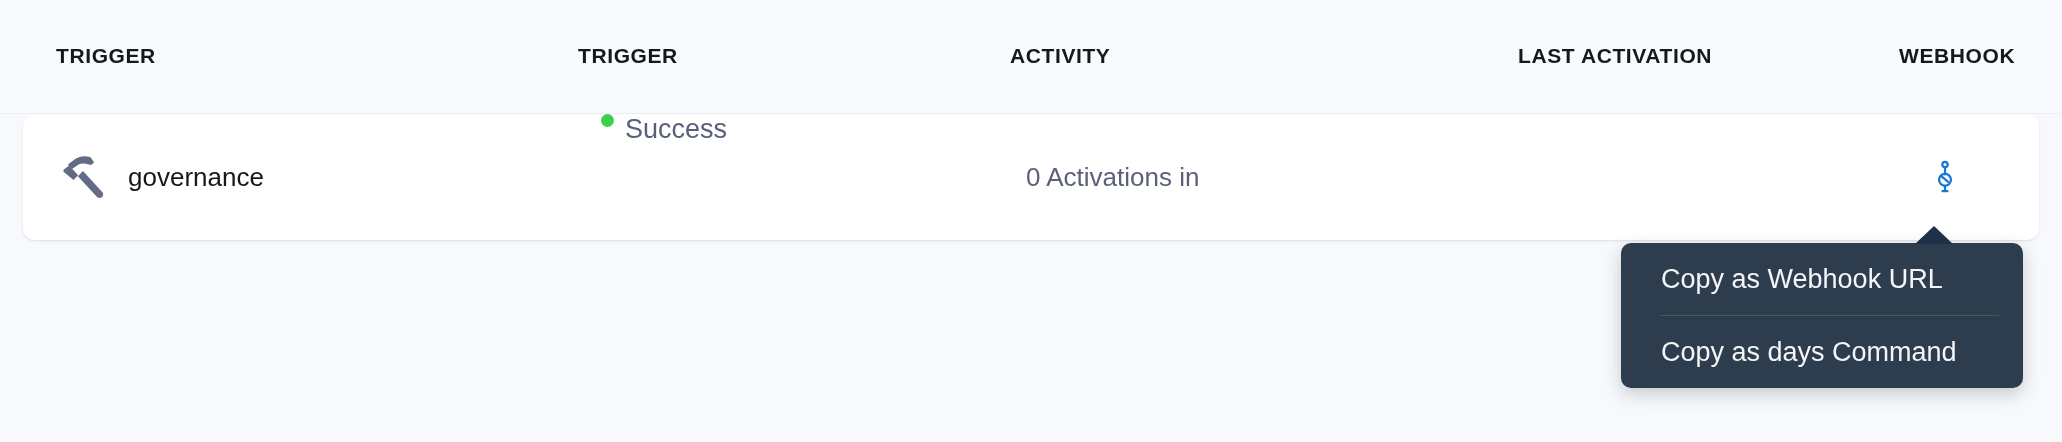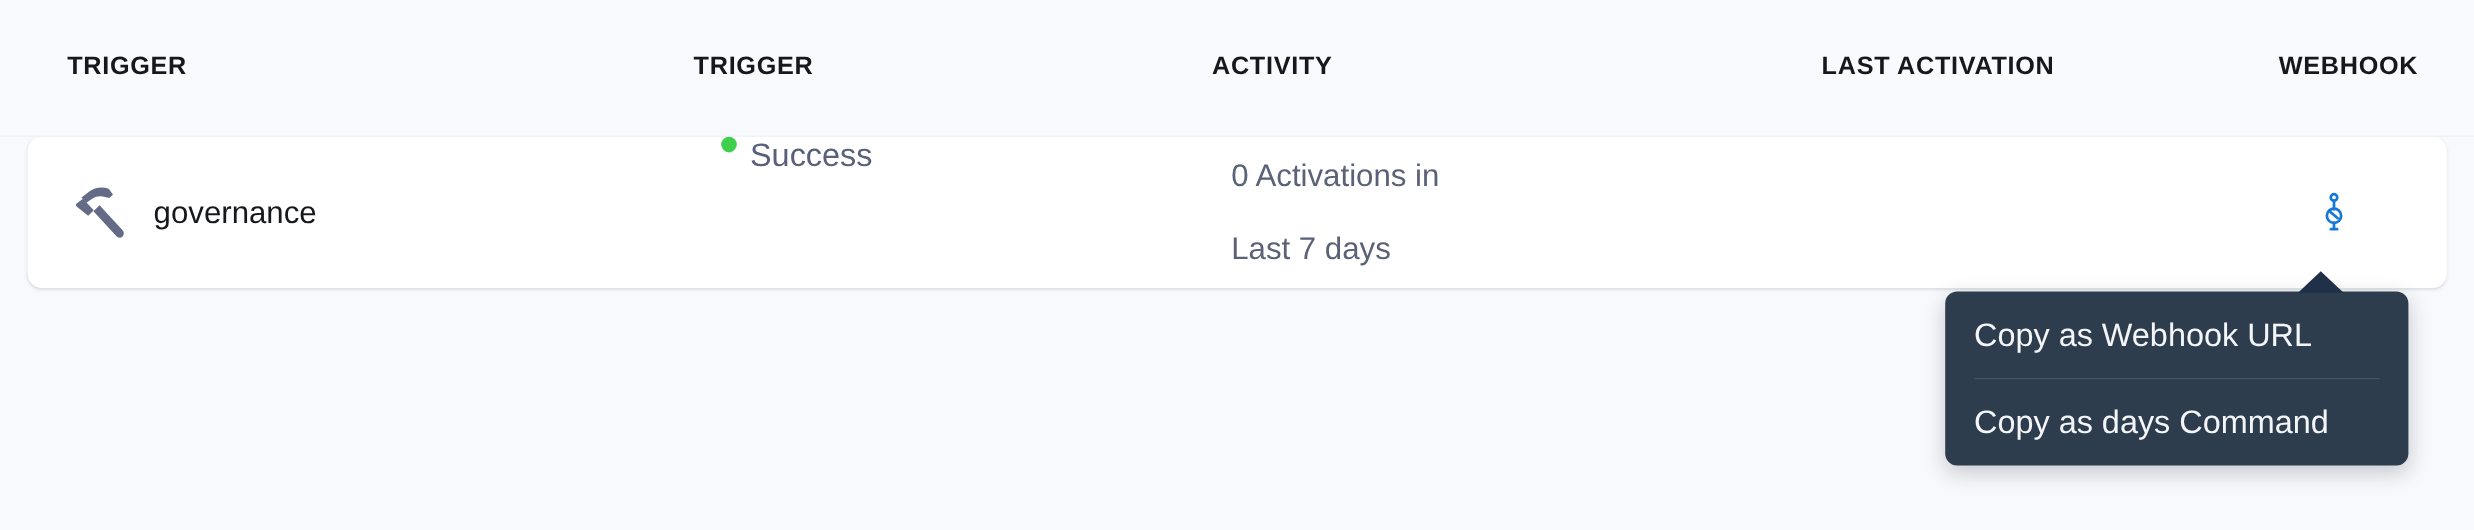--- a/index.html
+++ b/index.html
@@ -160,20 +160,21 @@
   
   .dropdown {
     position: absolute;
     left: 1621px;
     top: 243px;
     width: 386px;
     background: #2e3d4d;
     border-radius: 10px;
     box-shadow: 0 6px 18px rgba(20, 30, 45, 0.22);
     z-index: 20;
+    padding-left: 16px;
   }
   .dropdown-arrow {
     position: absolute;
     top: -17px;
     left: 294px;
     width: 0;
     height: 0;
     border-left: 19px solid transparent;
     border-right: 19px solid transparent;
     border-bottom: 18px solid #1f3048;
@@ -222,21 +223,20 @@
       </div>
     </div>
 
     <div class="status-cell">
       <span class="status-dot"></span>
       <span class="status-label">Success</span>
     </div>
 
     <div class="activity-cell">
       <div class="activity-line">0 Activations in</div>
-      <div class="activity-line">Last 7 days</div>
     </div>
 
     <div class="webhook-cell">
       <svg class="webhook-icon" viewBox="0 0 24 24" fill="none" stroke="#1679d6" stroke-width="1.6" stroke-linecap="round" stroke-linejoin="round" xmlns="http://www.w3.org/2000/svg">
         <circle cx="12" cy="3.2" r="1.9"></circle>
         <path d="M12 5.1 L12 10.2"></path>
         <circle cx="12" cy="14" r="4.2"></circle>
         <path d="M9.2 11.2 L14.2 15.4"></path>
         <path d="M12 18.2 L12 21.4"></path>
         <path d="M10.2 21.9 L13.8 21.9"></path>

